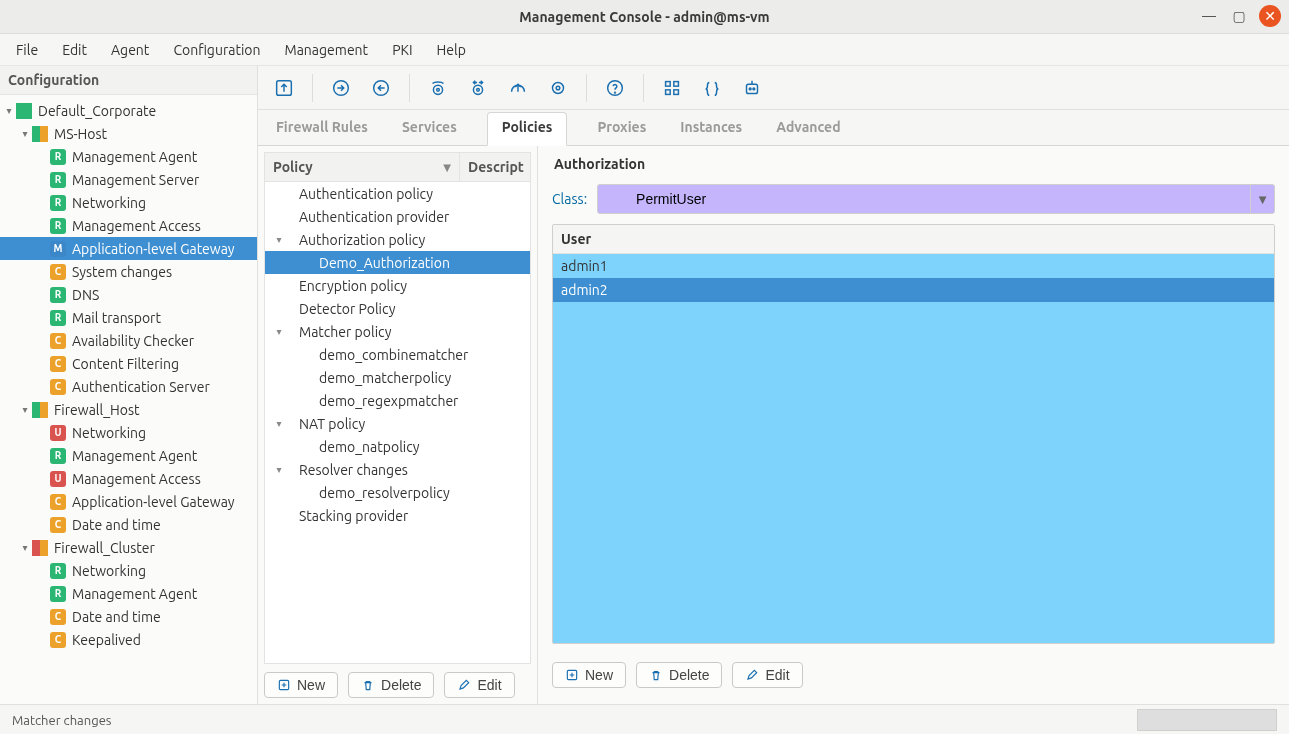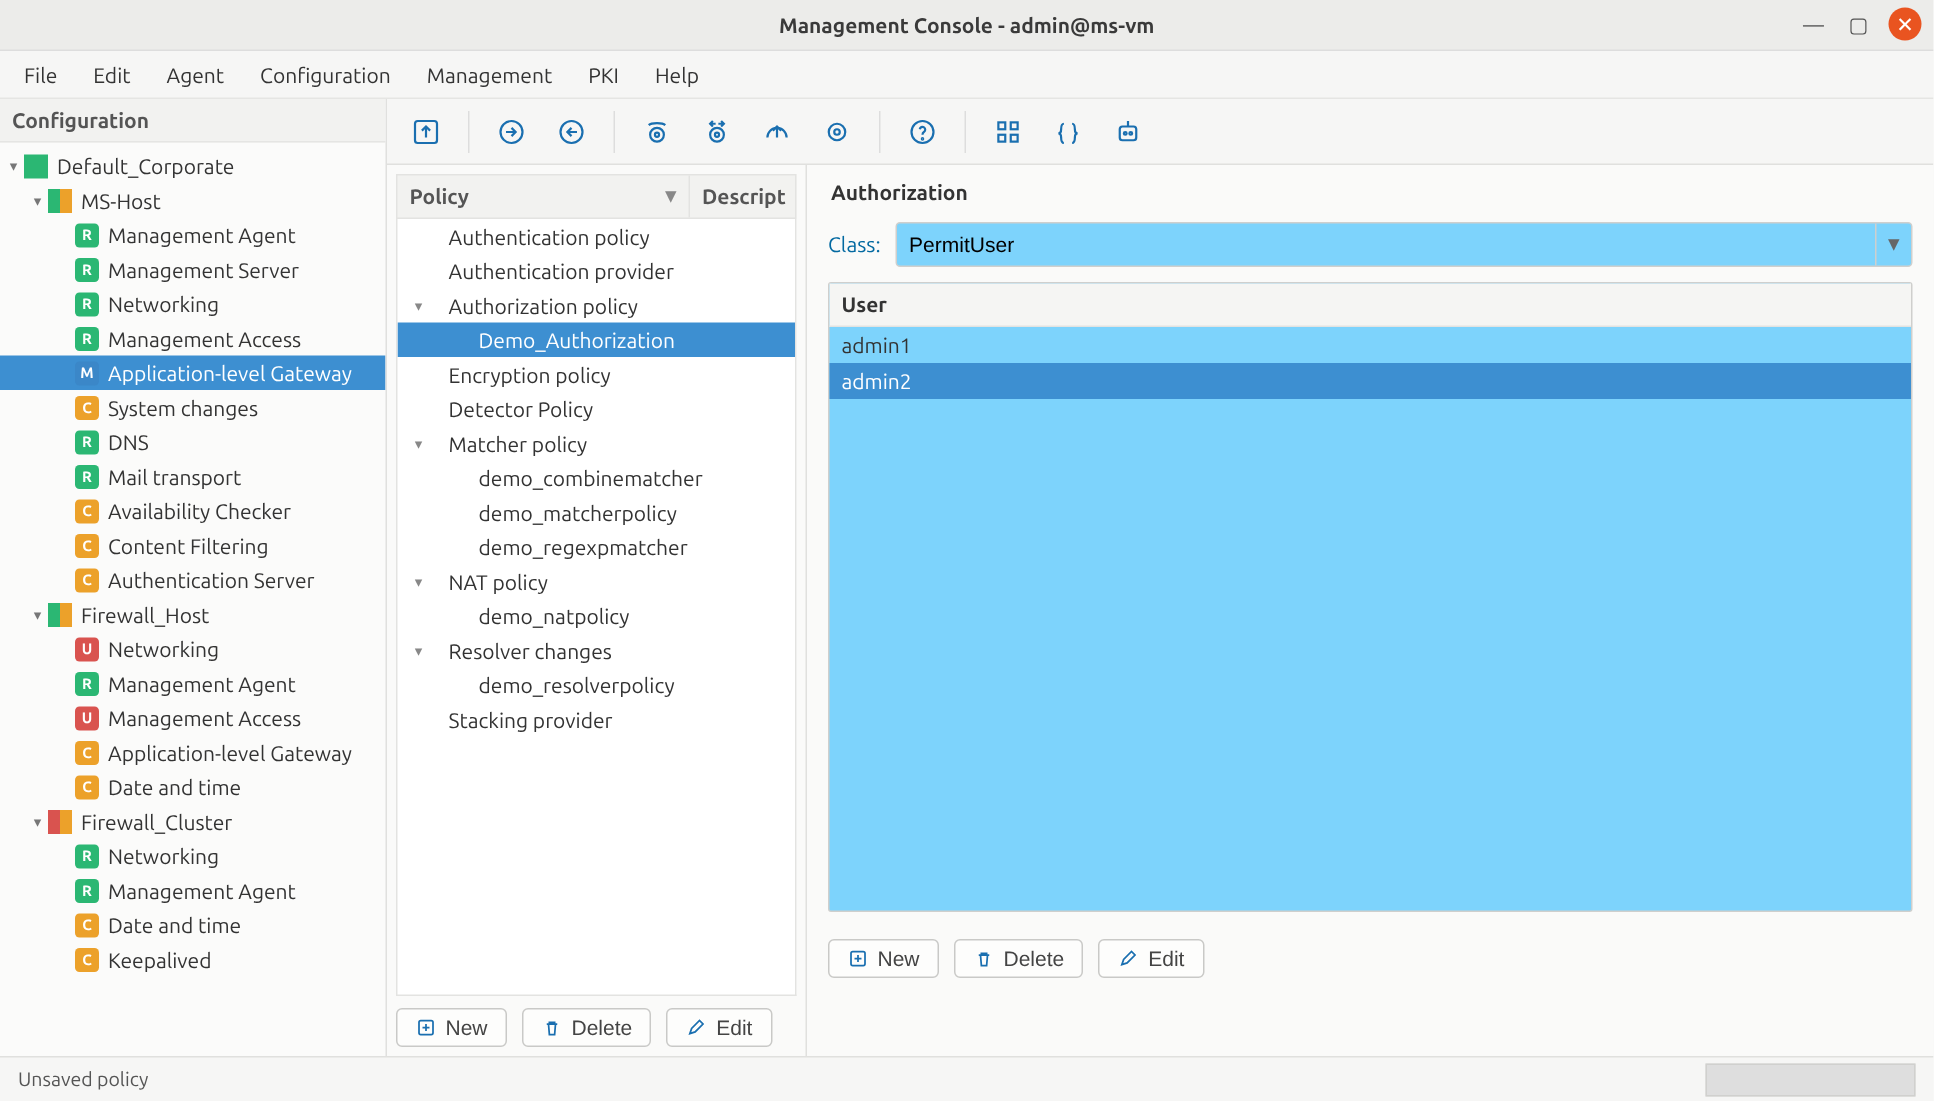--- a/index.html
+++ b/index.html
@@ -54,21 +54,21 @@
   .pnode .pindent2 { padding-left:34px;}
   .pnode.sel { background:#3d8fd1; color:#fff;}
   .pcaret { width:12px; font-size:10px; color:#888; text-align:center;}
   .btnrow { display:flex; gap:10px; padding-top:8px;}
   .btn { border:1px solid #c9c9c7; background:#fdfdfc; border-radius:4px; padding:4px 12px; display:inline-flex; align-items:center; gap:6px; color:#444; font-size:14px;}
   .btn svg { width:14px; height:14px; stroke:#1a6fb0; fill:none; stroke-width:2;}
   .detail-panel { flex:1; display:flex; flex-direction:column; padding:6px 14px 10px 14px; min-width:0;}
   .detail-title { font-weight:600; padding:4px 0 12px 2px; color:#333;}
   .classrow { display:flex; align-items:center; gap:10px; margin-bottom:10px;}
   .classrow label { color:#0369a1;}
-  .combo { flex:1; display:flex; border:1px solid #cfcfcd; border-radius:3px; background:#7dd3fc;}
+  .combo { flex:1; display:flex; border:1px solid #cfcfcd; border-radius:3px; background:#c4b5fd;padding-left:30px;}
   .combo input { flex:1; border:none; padding:6px 8px; font-size:14px; background:transparent; outline:none;}
   .combo .dd { width:24px; border-left:1px solid #cfcfcd; display:flex; align-items:center; justify-content:center; color:#666; font-size:10px;}
   .usertable { border:1px solid #cfcfcd; border-radius:2px; background:#7dd3fc; flex:0 0 auto; height:420px; display:flex; flex-direction:column;}
   .usertable .th { padding:6px 8px; font-weight:600; border-bottom:1px solid #e3e3e1; background:#f5f5f3;}
   .usertable .tr { padding:4px 8px;}
   .usertable .tr.sel { background:#3d8fd1; color:#fff;}
   .statusbar { height:30px; border-top:1px solid #e0e0de; display:flex; align-items:center; padding:0 12px; font-size:13px; color:#555; justify-content:space-between; background:#f6f6f5;}
   .statusbar .right-slot { width:140px; height:22px; background:#dedede; border:1px solid #d0d0ce;}
 </style>
 </head>
@@ -330,20 +330,28 @@
         <div class="tbtn">
             <svg viewBox="0 0 24 24">
               <rect x="6" y="8" width="12" height="10" rx="2"></rect>
               <circle cx="10" cy="13" r="1"></circle>
               <circle cx="14" cy="13" r="1"></circle>
               <path d="M12 4v4"></path>
             </svg>
           </div>
       </div>
 
+      <div class="tabs">
+        <div class="tab">Firewall Rules</div>
+        <div class="tab">Services</div>
+        <div class="tab active">Policies</div>
+        <div class="tab">Proxies</div>
+        <div class="tab">Instances</div>
+        <div class="tab">Advanced</div>
+      </div>
 
       <div class="workspace">
         <div class="policies-panel">
           <div class="policies-header">
             <div class="col first">
               <span>Policy</span>
               <span style="font-size:10px;color:#888;">▼</span>
             </div>
             <div class="col second">Descript</div>
           </div>
@@ -468,16 +476,16 @@
                 </svg>
               <span>Edit</span>
             </button>
           </div>
         </div>
       </div>
     </div>
   </div>
 
   <div class="statusbar">
-    <span>Unsaved policy</span>
+    <span>Matcher changes</span>
     <div class="right-slot"></div>
   </div>
 </div>
 
 </body></html>

